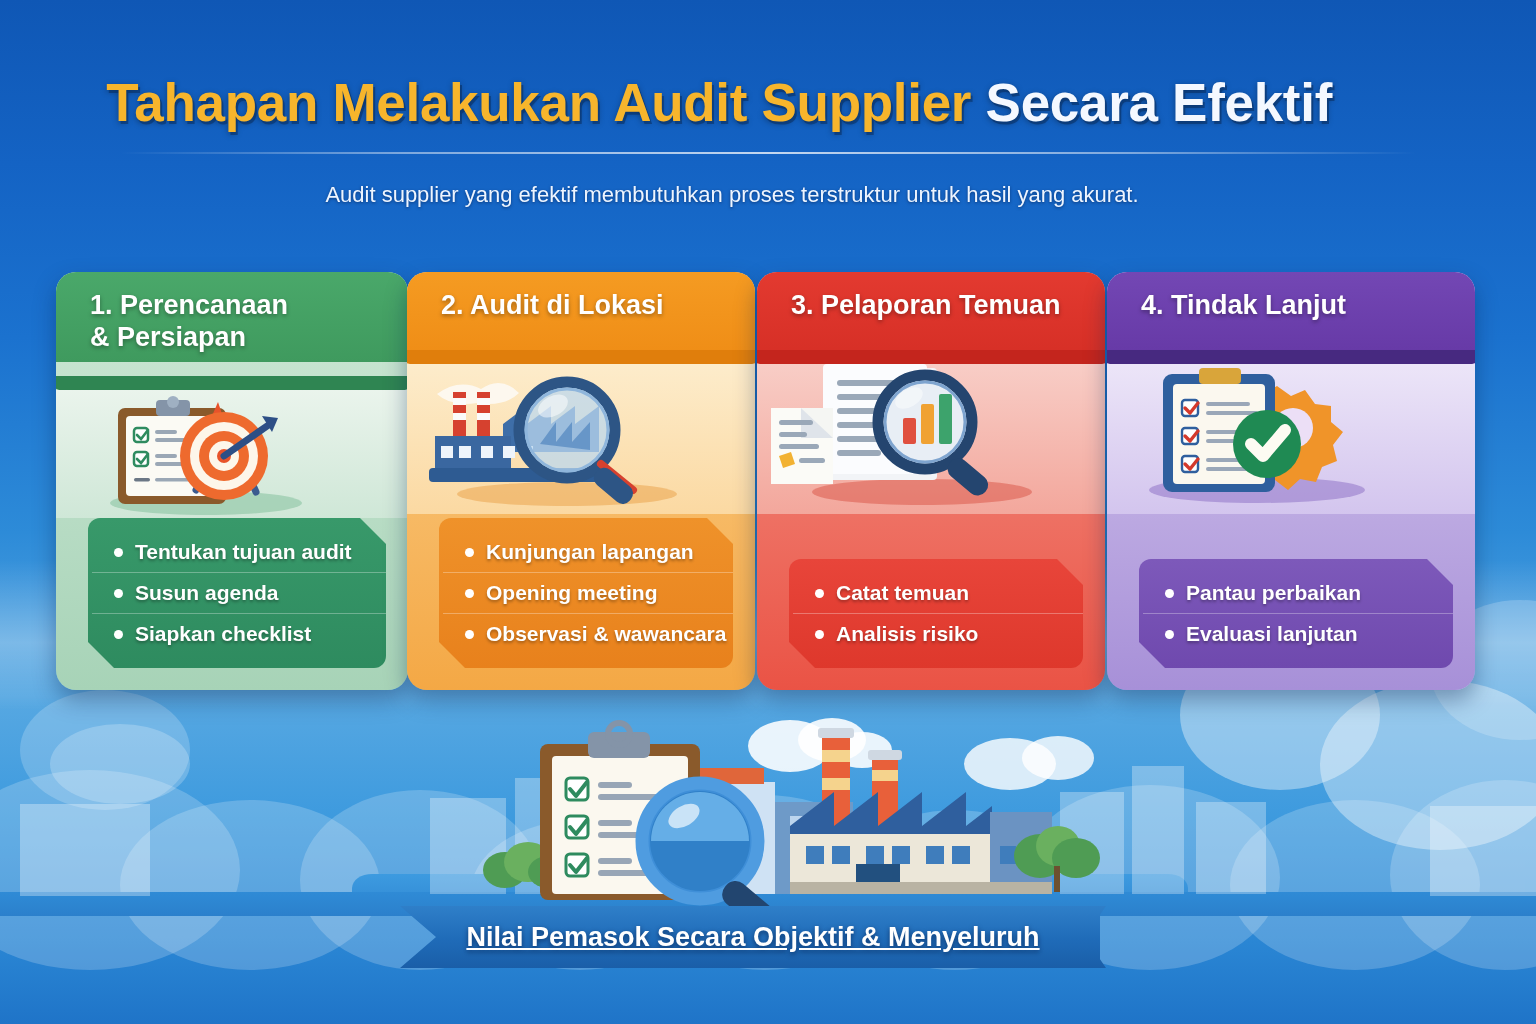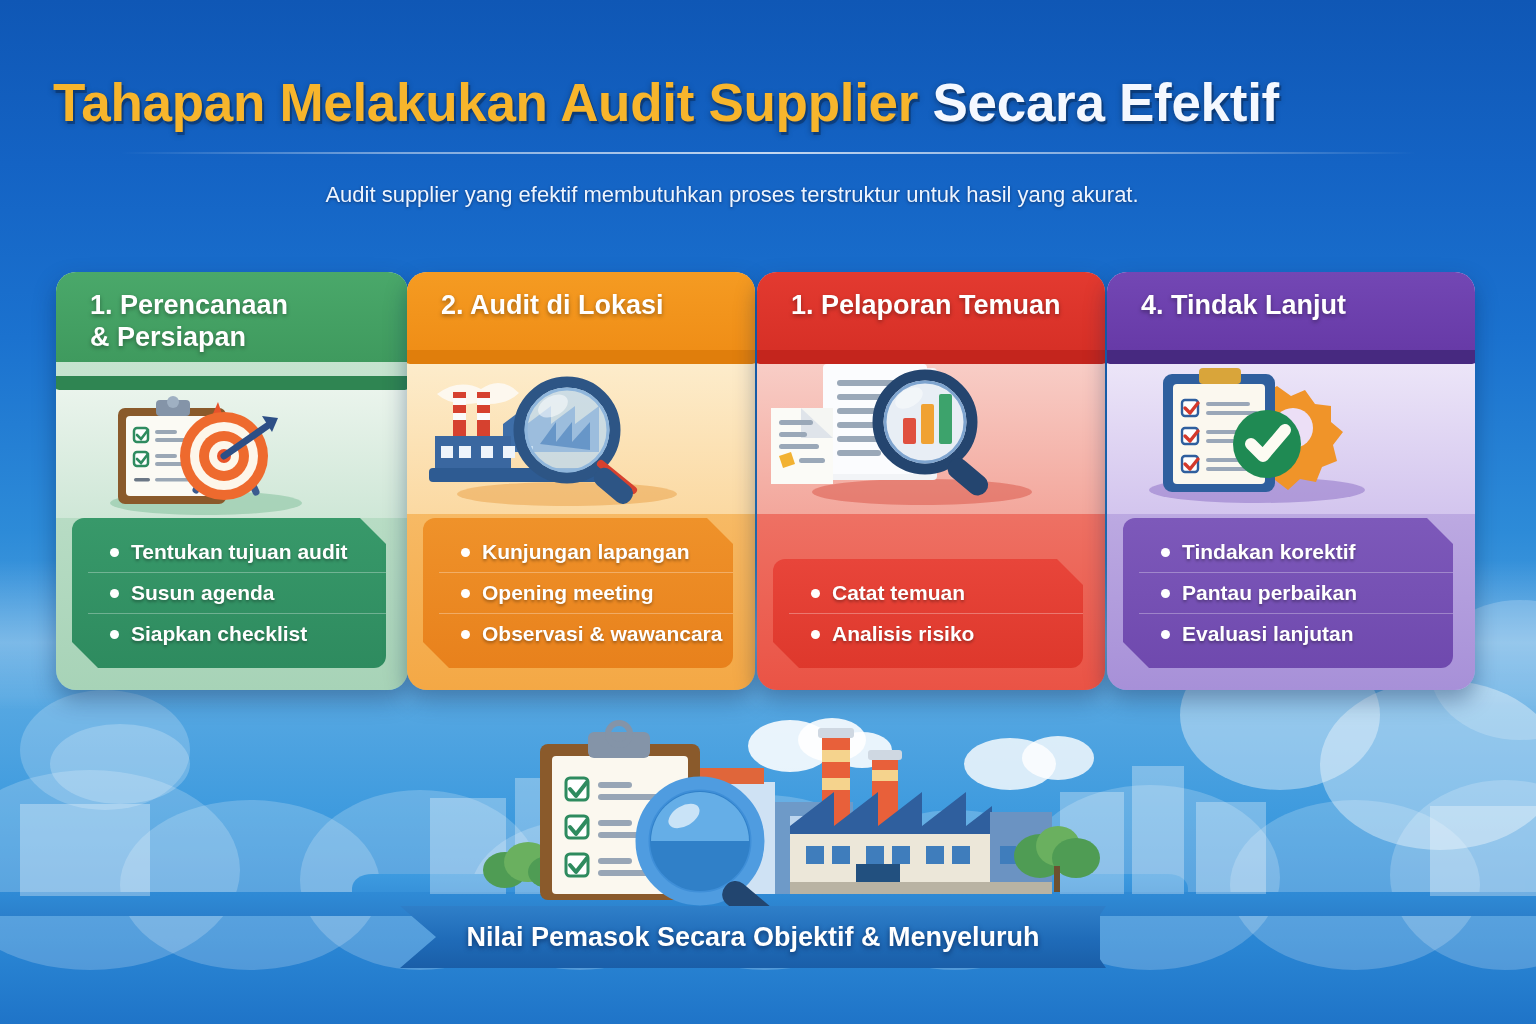--- a/index.html
+++ b/index.html
@@ -23,21 +23,21 @@
   .cl { position:absolute; background:#ffffff; border-radius:50%; }
   .cl.soft { opacity:.20; }
   .cl.med  { opacity:.38; }
   .band-light{
     position:absolute; left:0; right:0; height:150px;
     background:linear-gradient(180deg, rgba(255,255,255,0) 0%, rgba(255,255,255,.28) 55%, rgba(255,255,255,0) 100%);
   }
 
   
   .title {
-    position:absolute; top:72px; left:0; width:1332px; text-align:center;
+    position:absolute; top:72px; left:0; width:1332px; text-align:right;
     font-size:53px; font-weight:bold; letter-spacing:-.3px; white-space:nowrap;
   }
   .title .gold { color:#f7b52c; text-shadow: 2px 3px 0 rgba(10,45,95,.55), 0 2px 6px rgba(0,0,0,.35); }
   .title .white{ color:#f4f8ff; text-shadow: 2px 3px 0 rgba(10,45,95,.55), 0 2px 6px rgba(0,0,0,.35); }
   .title-rule {
     position:absolute; top:152px; left:120px; width:1296px; height:2px;
     background:linear-gradient(90deg, rgba(255,255,255,0) 0%, rgba(255,255,255,.45) 22%, rgba(255,255,255,.75) 50%, rgba(255,255,255,.45) 78%, rgba(255,255,255,0) 100%);
   }
   .subtitle {
     position:absolute; top:182px; left:0; width:1464px; text-align:center;
@@ -66,22 +66,22 @@
 
   .card .body {
     position:absolute; left:0; right:0; top:92px; bottom:0;
   }
   .card.tall .body { top:118px; }
 
   .icon-stage { position:absolute; left:0; right:0; top:0; height:150px; }
   .card.tall .icon-stage { height:128px; }
 
   .list {
-    position:absolute; left:16px; right:22px; bottom:22px;
-    padding:14px 0 14px 16px;
+    position:absolute; left:32px; right:22px; bottom:22px;
+    padding:14px 0 14px 4px;
     border-radius:12px;
     -webkit-clip-path: polygon(0 0, calc(100% - 26px) 0, 100% 26px, 100% 100%, 26px 100%, 0 calc(100% - 26px));
     clip-path: polygon(0 0, calc(100% - 26px) 0, 100% 26px, 100% 100%, 26px 100%, 0 calc(100% - 26px));
   }
   .li {
     display:flex; align-items:center; gap:12px;
     padding:8px 18px 8px 22px;
     font-size:21px; font-weight:bold; color:#ffffff; white-space:nowrap;
     text-shadow: 0 2px 3px rgba(0,0,0,.32);
   }
@@ -137,20 +137,21 @@
     position:absolute; left:1044px; top:906px; width:62px; height:62px;
     background:linear-gradient(180deg,#2f7fc9 0%, #1f6bb8 55%, #1a5ea8 100%);
     -webkit-clip-path: polygon(0 0, 100% 0, 66% 50%, 100% 100%, 0 100%);
     clip-path: polygon(0 0, 100% 0, 66% 50%, 100% 100%, 0 100%);
   }
   .ribbon-text {
     position:absolute; left:400px; top:906px; width:706px; height:62px;
     display:flex; align-items:center; justify-content:center;
     font-size:27px; font-weight:bold; color:#ffffff; white-space:nowrap;
     text-shadow: 0 2px 5px rgba(0,20,60,.6);
+    text-decoration: underline;
   }
 </style>
 </head>
 <body>
 
 <div class="bg-clouds">
   <div class="band-light" style="top:560px;"></div>
   <div class="cl soft" style="left:-60px; top:770px; width:300px; height:200px;"></div>
   <div class="cl soft" style="left:120px; top:800px; width:260px; height:170px;"></div>
   <div class="cl soft" style="left:300px; top:790px; width:240px; height:180px;"></div>
@@ -275,21 +276,21 @@
         <span class="dot"></span>
         <span>Observasi &amp; wawancara</span>
       </div>
     </div>
   </div>
 </div>
 
 <div class="card c3" style="left:757px; width:348px;">
   <div class="hd">
     <div>
-      <div>1. Pelaporan Temuan</div>
+      <div>3. Pelaporan Temuan</div>
     </div>
   </div>
   <div class="hd-curve"></div>
   <div class="body">
     <div class="icon-stage">
       <svg viewBox="0 0 348 150" width="348" height="150">
         <ellipse cx="165" cy="128" rx="110" ry="13" fill="#d13b2e" opacity=".4"></ellipse>
         <rect x="72" y="4" width="108" height="112" rx="4" fill="#f2f4f7"></rect>
         <rect x="66" y="0" width="104" height="110" rx="4" fill="#fbfcfe"></rect>
         <rect x="80" y="16" width="68" height="6" rx="3" fill="#9aa8b8"></rect>
@@ -357,24 +358,20 @@
         <path d="M78 100 l5 5 l8 -10" stroke="#d4392c" stroke-width="3.4" fill="none" stroke-linecap="round" stroke-linejoin="round"></path>
         <rect x="99" y="94" width="44" height="4" rx="2" fill="#9aa7b8"></rect>
         <rect x="99" y="103" width="52" height="4" rx="2" fill="#9aa7b8"></rect>
         <circle cx="160" cy="80" r="34" fill="#1f8a53"></circle>
         <path d="M144 80 l12 12 l22 -26" stroke="#fdfbf2" stroke-width="12" fill="none" stroke-linecap="round" stroke-linejoin="round"></path>
       </svg>
     </div>
     <div class="list">
       <div class="li">
         <span class="dot"></span>
-        <span>Tindakan korektif</span>
-      </div>
-      <div class="li">
-        <span class="dot"></span>
         <span>Pantau perbaikan</span>
       </div>
       <div class="li">
         <span class="dot"></span>
         <span>Evaluasi lanjutan</span>
       </div>
     </div>
   </div>
 </div>
 

